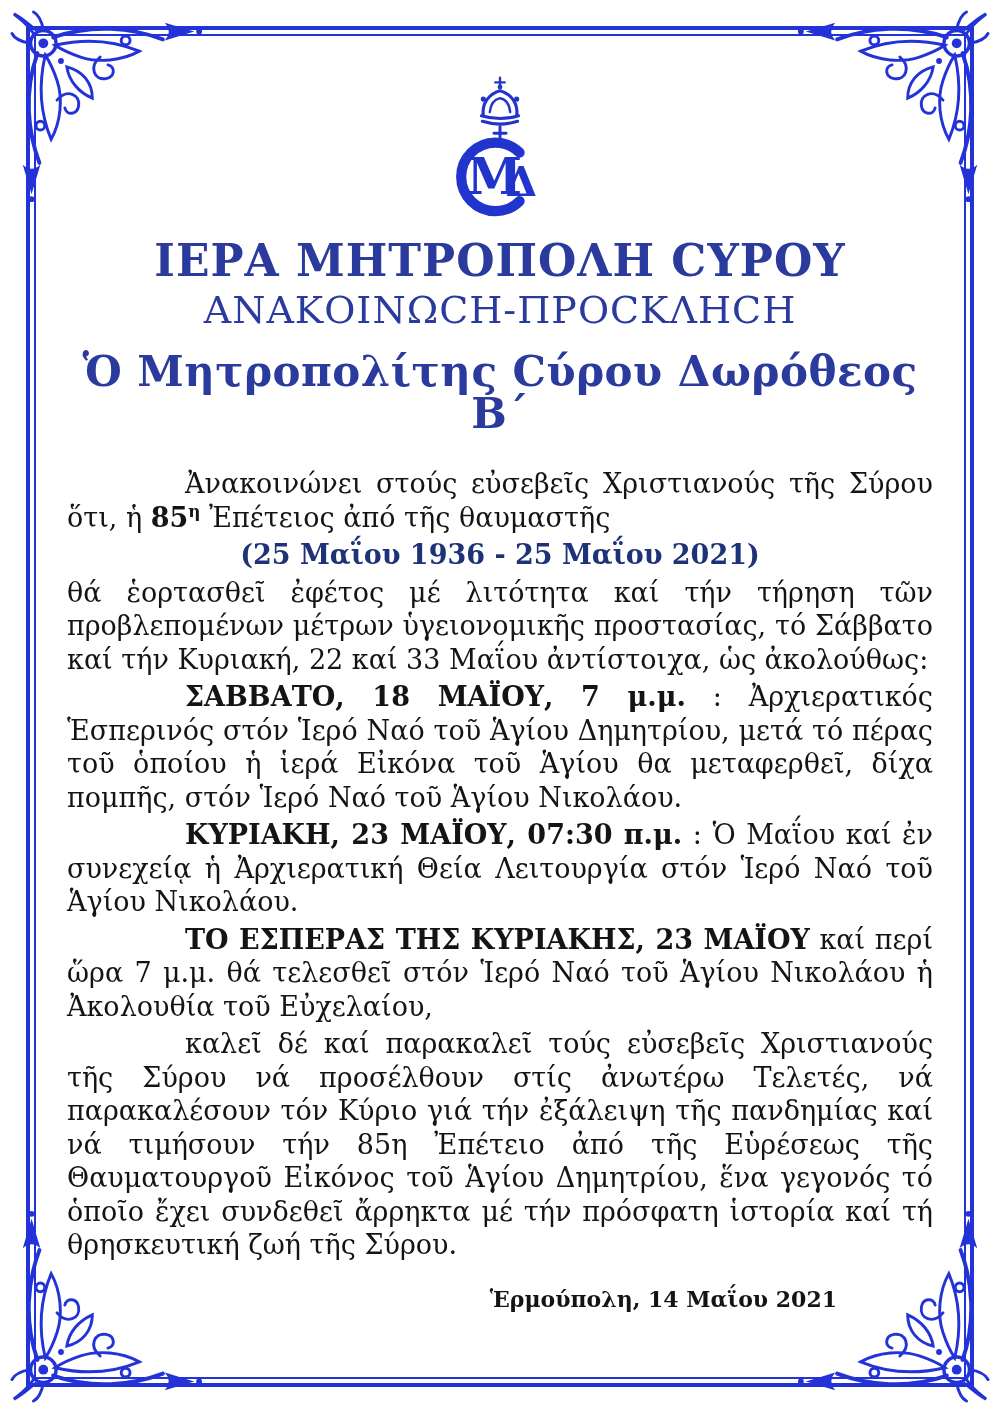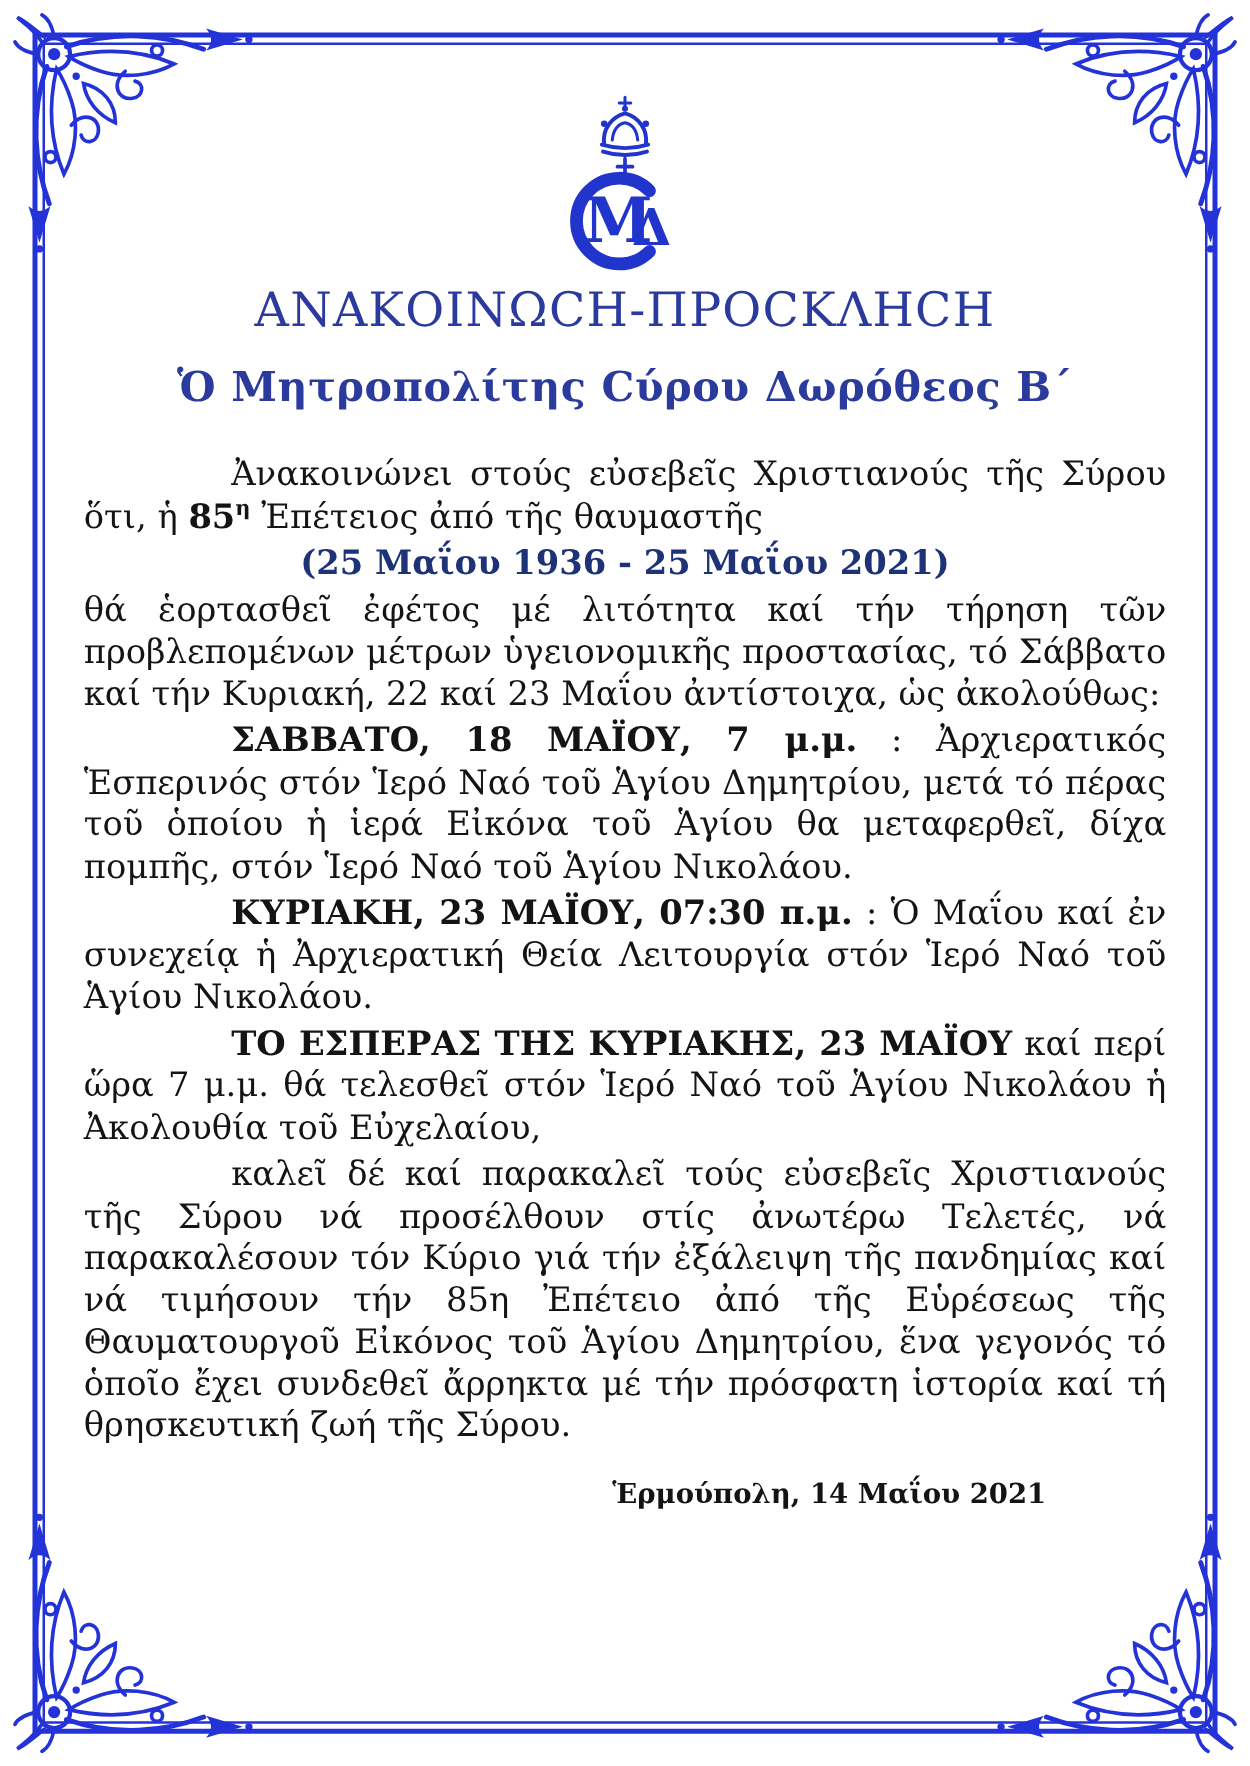--- a/index.html
+++ b/index.html
@@ -39,21 +39,21 @@
     color:var(--title-blue,#2b3a9d);
     font-size:44px;font-weight:bold;letter-spacing:1px;line-height:52px;
   }
   .title-line2{
     text-align:center;color:var(--title-blue,#2b3a9d);
     font-size:38px;font-weight:normal;letter-spacing:1px;line-height:46px;
   }
   .subtitle{
     margin-top:18px;text-align:center;
     color:var(--title-blue,#2b3a9d);
-    font-size:33px;font-weight:bold;line-height:42px;letter-spacing:0.5px;
+    font-size:42px;font-weight:bold;line-height:42px;letter-spacing:0.5px;
   }
   .body-text{
     margin-top:32px;
     color:var(--text-black,#141414);
     font-size:27px;line-height:33.5px;
     text-align:justify;
   }
   .body-text p{margin:4px;}
   .indent{text-indent:118px;}
   .feast-title,.feast-dates{
@@ -138,27 +138,28 @@
       <g stroke="#2134cc" fill="none" stroke-linecap="round">
         <path d="M55,56 V72 M48.5,63 H61.5" stroke-width="3.2"></path>
       </g>
       <g>
         <path d="M76.2,83.8 A37,37 0 1 0 76.2,136.2" stroke="#2134cc" fill="none" stroke-width="11" stroke-linecap="round"></path>
         <text x="49" y="128" font-size="54" text-anchor="middle" fill="#2134cc">M</text>
         <text x="78" y="131" font-size="44" text-anchor="middle" fill="#2134cc">Δ</text>
       </g>
     </svg>
 
+    <div class="title-line1">ΙΕΡΑ ΜΗΤΡΟΠΟΛΗ CΥΡΟΥ</div>
     <div class="title-line2">ΑΝΑΚΟΙΝΩCΗ-ΠΡΟCΚΛΗCΗ</div>
     <div class="subtitle">Ὁ Μητροπολίτης Cύρου Δωρόθεος Β΄</div>
 
     <div class="body-text">
       <p class="indent"><span>Ἀνακοινώνει στούς εὐσεβεῖς Χριστιανούς τῆς Σύρου ὅτι, ἡ </span><span class="bold">85</span><sup class="ord bold">η</sup><span> Ἐπέτειος ἀπό τῆς θαυμαστῆς</span></p>
       <p class="feast-dates">(25 Μαΐου 1936 - 25 Μαΐου 2021)</p>
-      <p>θά ἑορτασθεῖ ἐφέτος μέ λιτότητα καί τήν τήρηση τῶν προβλεπομένων μέτρων ὑγειονομικῆς προστασίας, τό Σάββατο καί τήν Κυριακή, 22 καί 23 Μαΐου ἀντίστοιχα, ὡς ἀκολούθως:</p>
+      <p>θά ἑορτασθεῖ ἐφέτος μέ λιτότητα καί τήν τήρηση τῶν προβλεπομένων μέτρων ὑγειονομικῆς προστασίας, τό Σάββατο καί τήν Κυριακή, 22 καί 33 Μαΐου ἀντίστοιχα, ὡς ἀκολούθως:</p>
       <p class="indent"><span class="bold">ΣΑΒΒΑΤΟ, 18 ΜΑΪΟΥ, 7 μ.μ.</span><span> : Ἀρχιερατικός Ἑσπερινός στόν Ἱερό Ναό τοῦ Ἁγίου Δημητρίου, μετά τό πέρας τοῦ ὁποίου ἡ ἱερά Εἰκόνα τοῦ Ἁγίου θα μεταφερθεῖ, δίχα πομπῆς, στόν Ἱερό Ναό τοῦ Ἁγίου Νικολάου.</span></p>
       <p class="indent"><span class="bold">ΚΥΡΙΑΚΗ, 23 ΜΑΪΟΥ, 07:30 π.μ.</span><span> : Ὁ Μαΐου καί ἐν συνεχείᾳ ἡ Ἀρχιερατική Θεία Λειτουργία στόν Ἱερό Ναό τοῦ Ἁγίου Νικολάου.</span></p>
       <p class="indent"><span class="bold">ΤΟ ΕΣΠΕΡΑΣ ΤΗΣ ΚΥΡΙΑΚΗΣ,  23 ΜΑΪΟΥ</span><span> καί περί ὥρα 7 μ.μ. θά τελεσθεῖ στόν Ἱερό Ναό τοῦ Ἁγίου Νικολάου ἡ Ἀκολουθία τοῦ Εὐχελαίου,</span></p>
       <p class="indent">καλεῖ  δέ καί παρακαλεῖ τούς εὐσεβεῖς Χριστιανούς τῆς Σύρου νά προσέλθουν στίς ἀνωτέρω Τελετές, νά παρακαλέσουν τόν Κύριο γιά  τήν ἐξάλειψη τῆς πανδημίας καί νά τιμήσουν τήν 85η Ἐπέτειο ἀπό τῆς Εὑρέσεως τῆς Θαυματουργοῦ Εἰκόνος τοῦ Ἁγίου Δημητρίου, ἕνα γεγονός τό ὁποῖο ἔχει  συνδεθεῖ ἄρρηκτα μέ τήν πρόσφατη ἱστορία καί τή θρησκευτική ζωή τῆς Σύρου.</p>
     </div>
 
     <div class="dateline">Ἑρμούπολη, 14  Μαΐου 2021</div>
 
   </div>
 </div>

